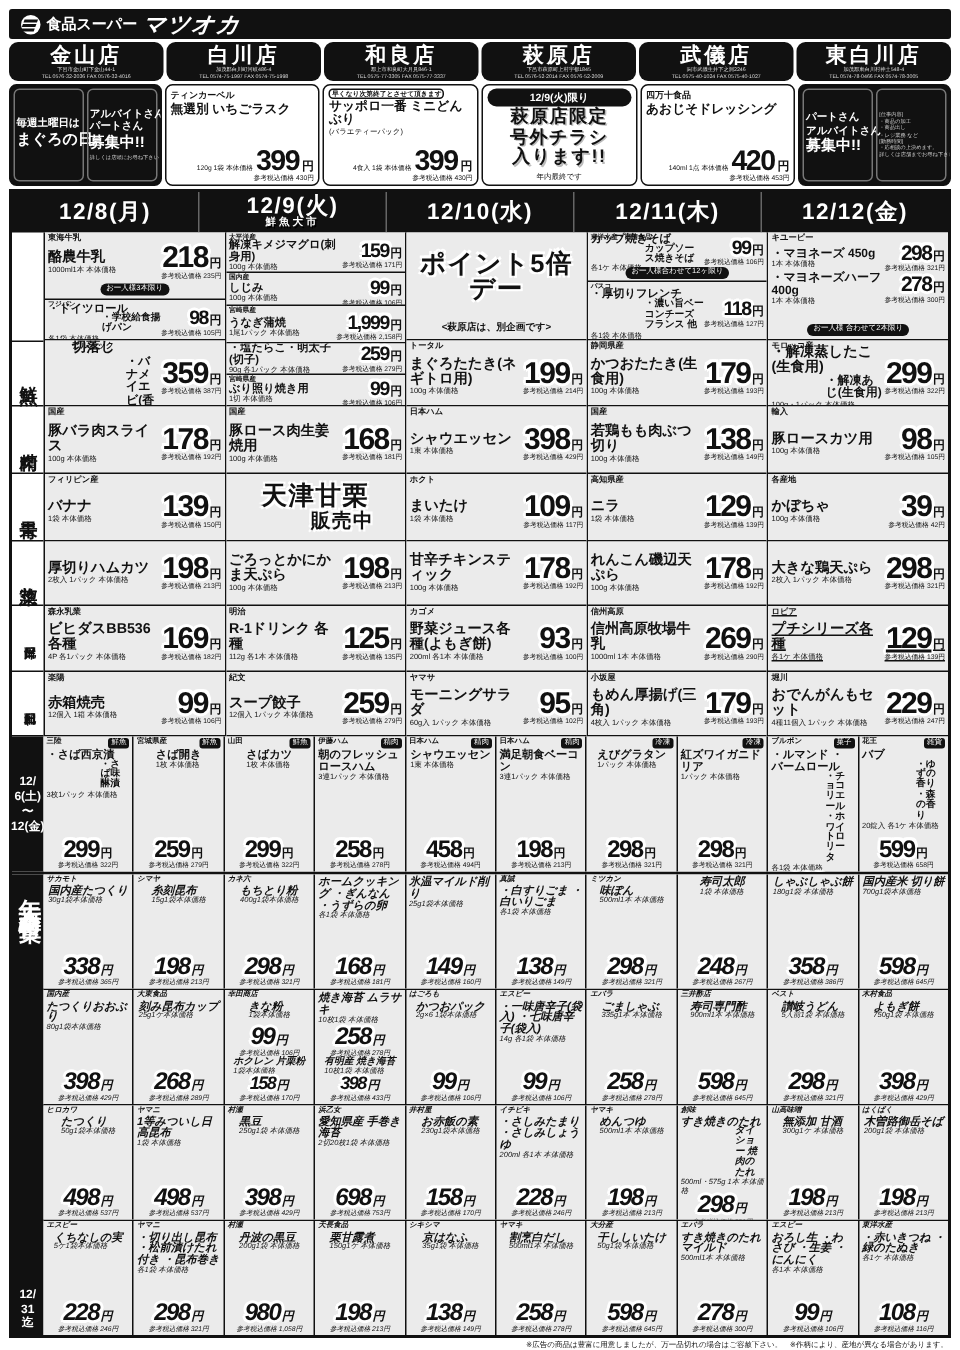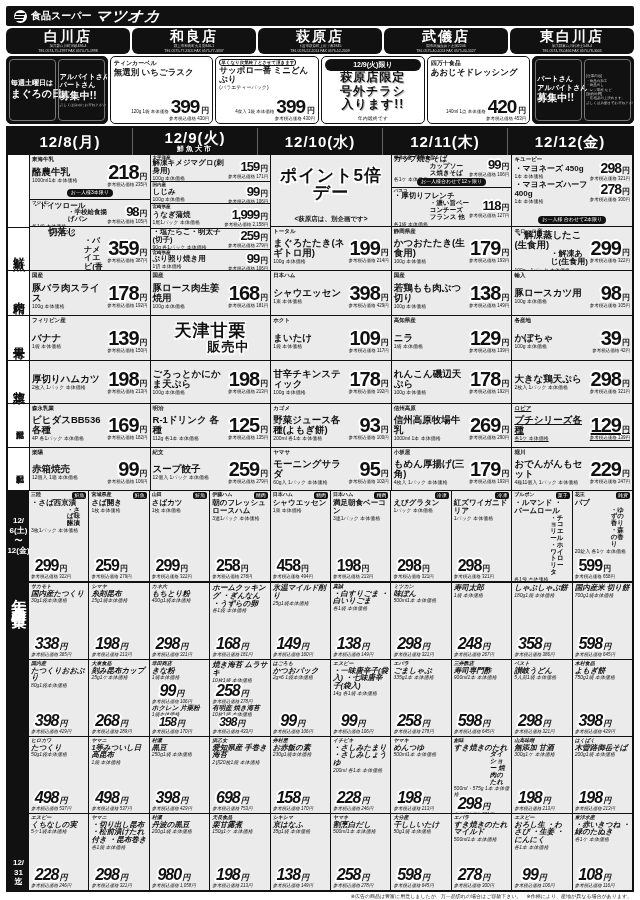--- a/index.html
+++ b/index.html
@@ -79,21 +79,21 @@
   .dual .name{font-size:8px;}
   .dual .price{font-size:14px;}
   .dual .prod{flex:0 0 auto;}
   .dual .note{margin-top:auto;}
   
   .bandwrap{display:flex;height:90px;border-bottom:2px solid #111;}
   .bandlab{width:21px;background:#111;color:#fff;display:flex;flex-direction:column;align-items:center;justify-content:center;font-weight:900;font-size:8px;line-height:1.25;flex-shrink:0;text-align:center;}
   .bandcells{flex:1;display:flex;min-width:0;}
   .v .cell{flex:1 1 0;border-bottom:none;border-left:1px solid #111;height:auto;}
   .v .cell:first-child{border-left:none;}
-  .v .prod{flex-direction:column;align-items:flex-start;flex:1;}
+  .v .prod{flex-direction:column;align-items:center;flex:1;}
   .v .txt{flex:0 0 auto;}
   .v .name{font-size:7.5px;}
   .v .name.b{font-size:6.5px;}
   .v .maker{font-size:5px;}
   .v .pwrap{max-width:none;text-align:center;margin-top:auto;}
   .v .pline{justify-content:center;}
   .v .price{font-size:16px;}
   .v .tax{text-align:center;}
   .v .prod.r2 .name{font-size:6.5px;}
   .v .prod.r2 .price{font-size:12px;}
@@ -114,20 +114,25 @@
 <div class="page">
 
   <div class="logobar">
     <span class="logomark"></span>
     <span class="logoprefix">食品スーパー</span>
     <span class="logoname">マツオカ</span>
   </div>
 
   <div class="stores">
       <div class="store">
+    <div class="store-name">金山店</div>
+    <div class="store-sub">下呂市金山町下金山44-1</div>
+    <div class="store-sub">TEL 0576-32-2036 FAX 0576-32-4016</div>
+  </div>
+      <div class="store">
     <div class="store-name">白川店</div>
     <div class="store-sub">加茂郡白川町河岐486-4</div>
     <div class="store-sub">TEL 0574-75-1997 FAX 0574-75-1998</div>
   </div>
       <div class="store">
     <div class="store-name">和良店</div>
     <div class="store-sub">郡上市和良町大月見846-1</div>
     <div class="store-sub">TEL 0575-77-3305 FAX 0575-77-3337</div>
   </div>
       <div class="store">

